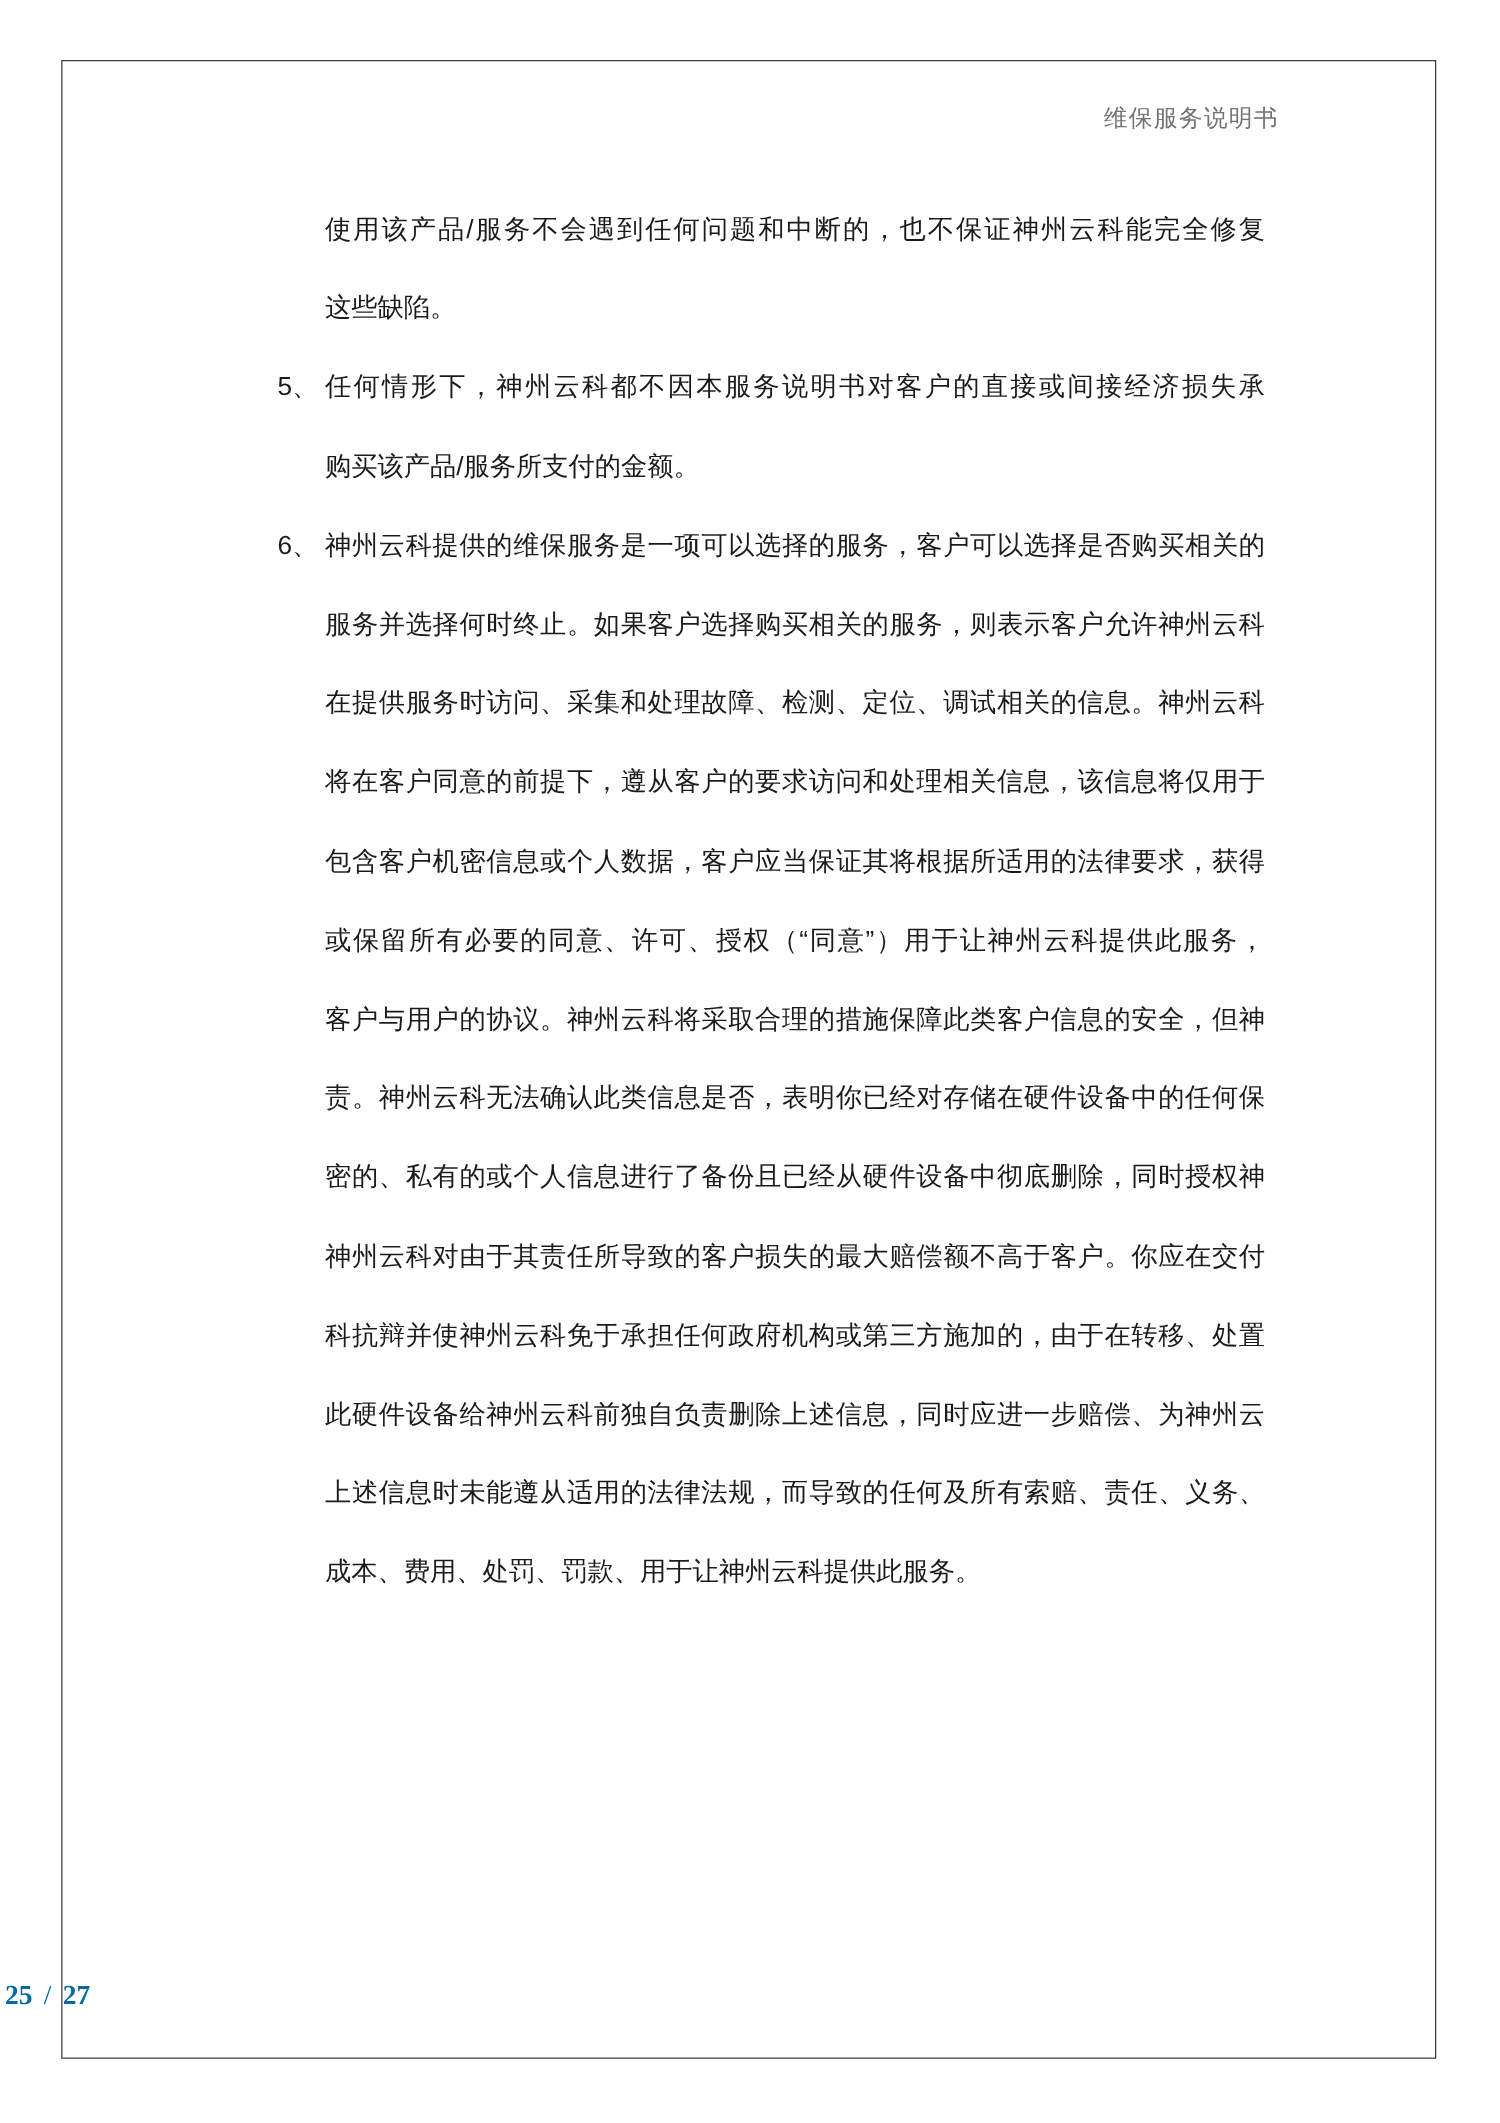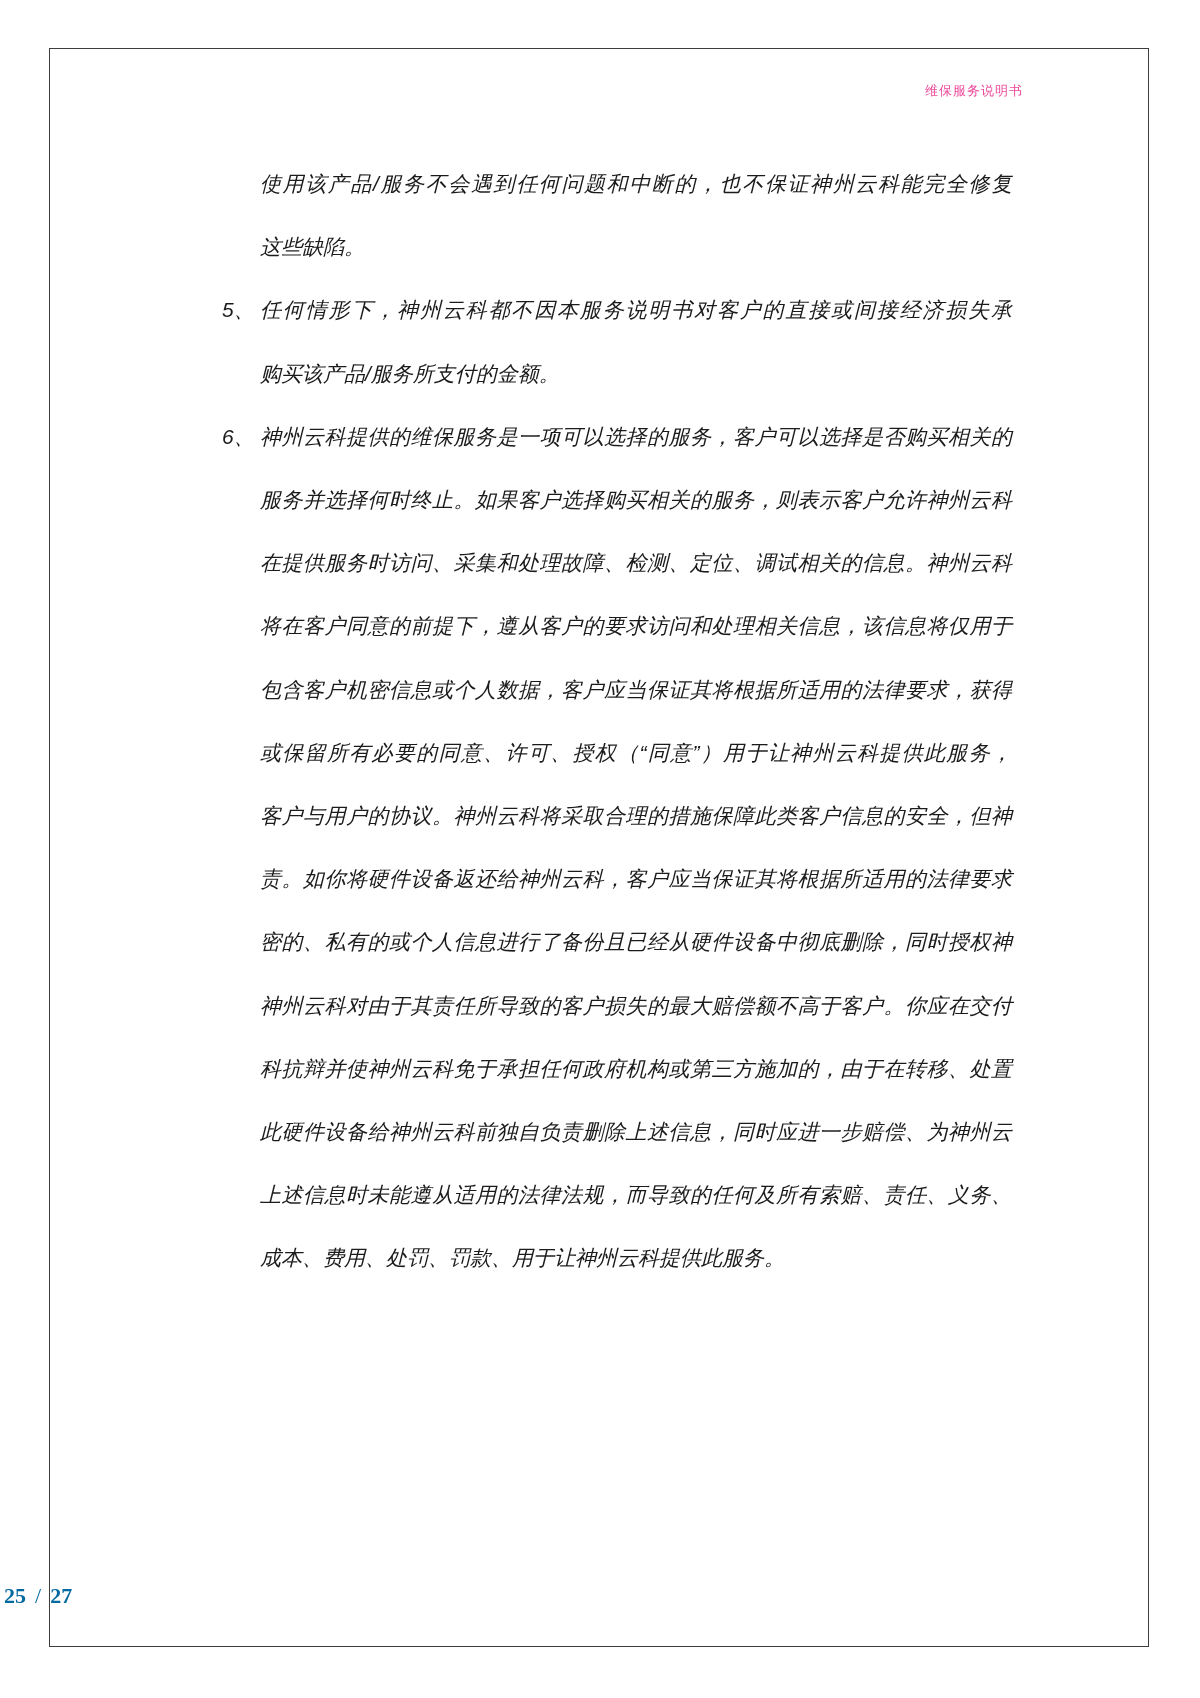--- a/index.html
+++ b/index.html
@@ -19,31 +19,30 @@
     top: 48px;
     width: 1100px;
     height: 1599px;
     border: 1px solid #3d3d3d;
   }
   .doc-header {
     position: absolute;
     top: 82px;
     right: 177px;
     font-family: "Liberation Serif", "DejaVu Serif", serif;
-    font-size: 13px;
+    font-size: 19px;
     letter-spacing: 1px;
-    color: #ec4899;
+    color: #737373;
     white-space: nowrap;
   }
   .content {
     position: absolute;
     left: 222px;
     top: 152px;
     width: 790px;
-    font-style: italic;
   }
   .para { display: flex; align-items: flex-start; }
   .num {
     flex: 0 0 38px;
     width: 38px;
     font-size: 21px;
     line-height: 63.2px;
     color: #1b1b1b;
   }
   .lines { flex: 1 1 auto; width: 752px; }
@@ -96,21 +95,21 @@
   <div class="para">
     <div class="num">6、</div>
     <div class="lines">
           <div class="line">神州云科提供的维保服务是一项可以选择的服务，客户可以选择是否购买相关的</div>
           <div class="line">服务并选择何时终止。如果客户选择购买相关的服务，则表示客户允许神州云科</div>
           <div class="line">在提供服务时访问、采集和处理故障、检测、定位、调试相关的信息。神州云科</div>
           <div class="line">将在客户同意的前提下，遵从客户的要求访问和处理相关信息，该信息将仅用于</div>
           <div class="line">包含客户机密信息或个人数据，客户应当保证其将根据所适用的法律要求，获得</div>
           <div class="line">或保留所有必要的同意、许可、授权（“同意”）用于让神州云科提供此服务，</div>
           <div class="line">客户与用户的协议。神州云科将采取合理的措施保障此类客户信息的安全，但神</div>
-          <div class="line">责。如你将硬件设备返还给神州云科，客户应当保证其将根据所适用的法律要求</div>
+          <div class="line">责。神州云科无法确认此类信息是否，表明你已经对存储在硬件设备中的任何保</div>
           <div class="line">密的、私有的或个人信息进行了备份且已经从硬件设备中彻底删除，同时授权神</div>
           <div class="line">神州云科对由于其责任所导致的客户损失的最大赔偿额不高于客户。你应在交付</div>
           <div class="line">科抗辩并使神州云科免于承担任何政府机构或第三方施加的，由于在转移、处置</div>
           <div class="line">此硬件设备给神州云科前独自负责删除上述信息，同时应进一步赔偿、为神州云</div>
           <div class="line">上述信息时未能遵从适用的法律法规，而导致的任何及所有索赔、责任、义务、</div>
           <div class="line last">成本、费用、处罚、罚款、用于让神州云科提供此服务。</div>
         </div>
   </div>
 </div>
 

